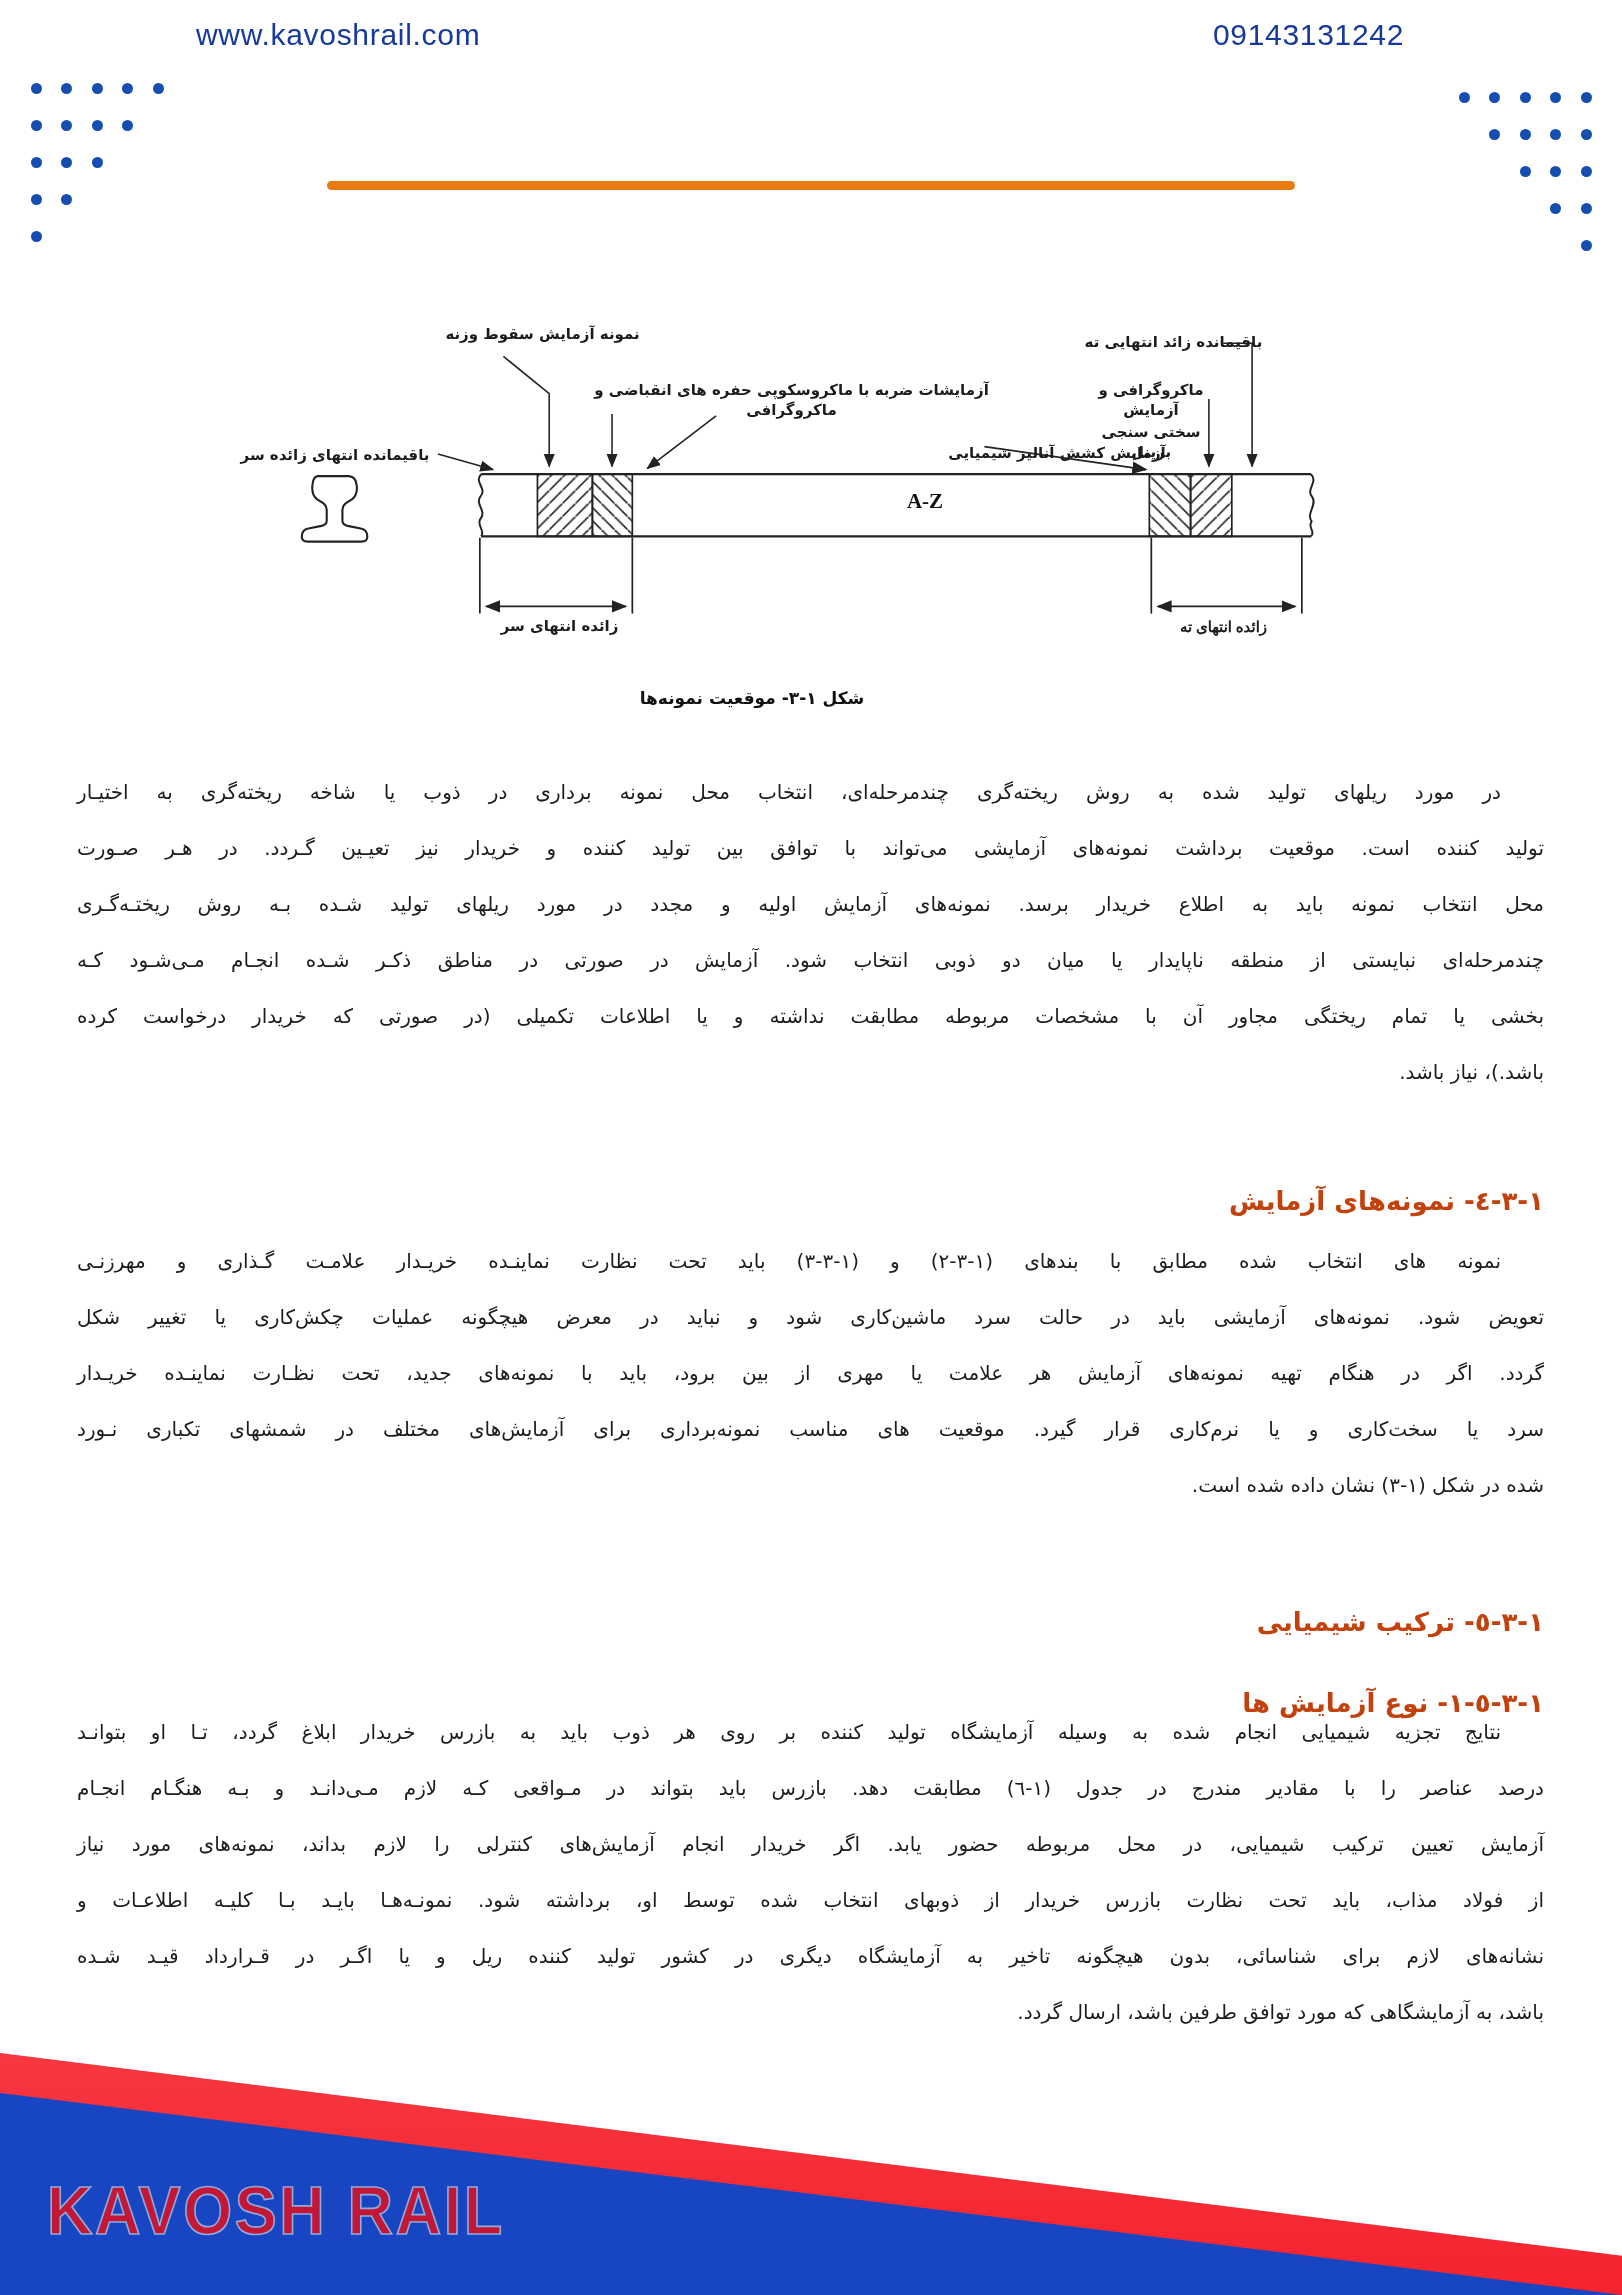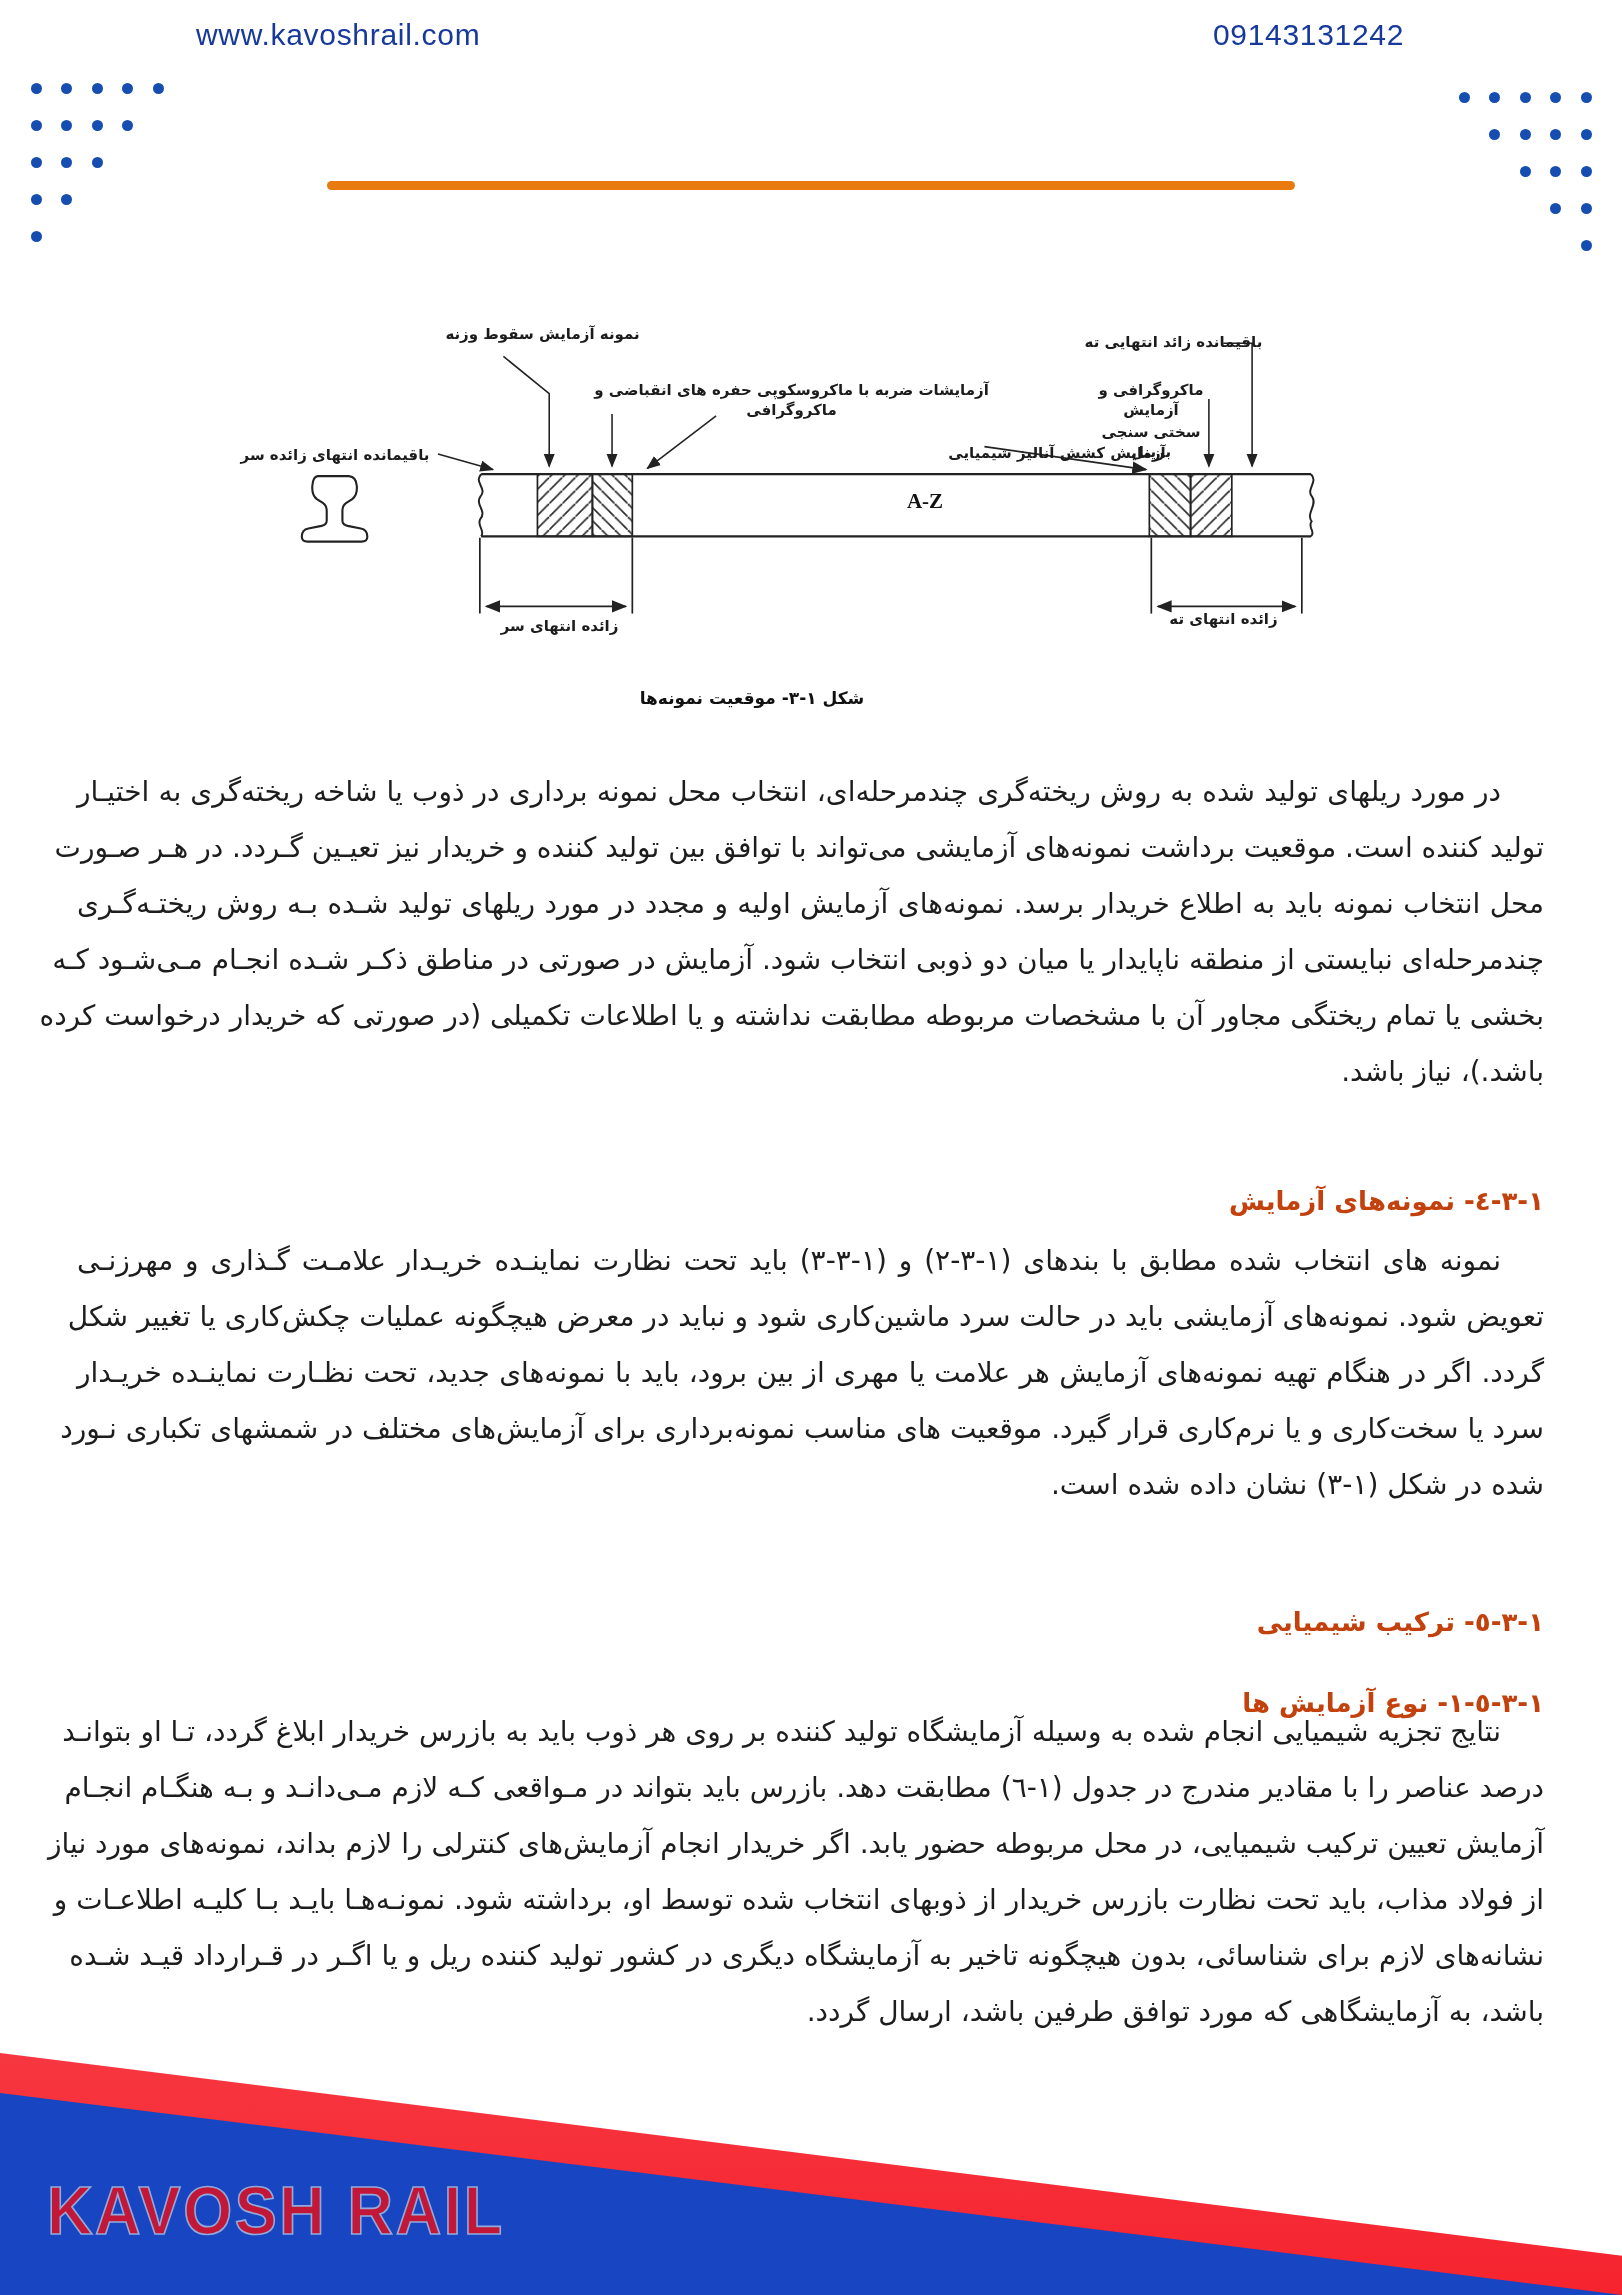--- a/index.html
+++ b/index.html
@@ -49,21 +49,21 @@
     position:absolute;left:654px;top:208px;width:98px;text-align:center;
     font-family:"Liberation Serif",serif;font-size:21px;font-weight:700;color:#111;
   }
   .fig-caption{
     position:absolute;left:222px;top:688px;width:1060px;text-align:center;
     direction:rtl;font-size:17px;font-weight:700;color:#111;
   }
   
   .rtl-block{position:absolute;left:77px;width:1467px;direction:rtl;color:var(--ink);}
   .bline{
-    height:56px;line-height:56px;font-size:28px;
+    height:56px;line-height:56px;font-size:20px;
     text-align:justify;text-align-last:justify;white-space:nowrap;
   }
   .bline.short{text-align:right;text-align-last:right;}
   .bline.indent{padding-right:43px;}
   .heading{
     position:absolute;left:77px;width:1467px;direction:rtl;text-align:right;
     font-size:26px;font-weight:700;color:#c2410c;
   }
   
   .stripe-red{
@@ -171,21 +171,21 @@
 
     <div class="fig-label" style="left:196px;top:43px;width:249px;">نمونه آزمایش سقوط وزنه</div>
     <div class="fig-label" style="left:334px;top:99px;width:471px;">آزمایشات ضربه با ماکروسکوپی حفره های انقباضی و ماکروگرافی</div>
     <div class="fig-label" style="left:13px;top:164px;width:200px;">باقیمانده انتهای زائده سر</div>
     <div class="fig-label" style="left:847px;top:51px;width:209px;">باقیمانده زائد انتهایی ته</div>
     <div class="fig-label" style="left:874px;top:99px;width:110px;">ماکروگرافی و آزمایش</div>
     <div class="fig-label" style="left:874px;top:141px;width:110px;">سختی سنجی برینل</div>
     <div class="fig-label" style="left:717px;top:162px;width:236px;">آزمایش کشش آنالیز شیمیایی</div>
     <div class="fig-az">A-Z</div>
     <div class="fig-label" style="left:262px;top:335px;width:151px;">زائده انتهای سر</div>
-    <div class="fig-label" style="left:926px;top:328px;width:151px;">زائده انتهای ته</div>
+    <div class="fig-label" style="left:926px;top:336px;width:151px;font-family:Liberation Serif, serif;">زائده انتهای ته</div>
   </div>
 
   <div class="fig-caption">شکل ١-٣- موقعیت نمونه‌ها</div>
 
   <div class="rtl-block" style="top:764px;">
     <div class="bline indent">در مورد ریلهای تولید شده به روش ریخته‌گری چندمرحله‌ای، انتخاب محل نمونه برداری در ذوب یا شاخه ریخته‌گری به اختیـار</div>
     <div class="bline">تولید کننده است. موقعیت برداشت نمونه‌های آزمایشی می‌تواند با توافق بین تولید کننده و خریدار نیز تعیـین گـردد. در هـر صـورت</div>
     <div class="bline">محل انتخاب نمونه باید به اطلاع خریدار برسد. نمونه‌های آزمایش اولیه و مجدد در مورد ریلهای تولید شـده بـه روش ریختـه‌گـری</div>
     <div class="bline">چندمرحله‌ای نبایستی از منطقه ناپایدار یا میان دو ذوبی انتخاب شود. آزمایش در صورتی در مناطق ذکـر شـده انجـام مـی‌شـود کـه</div>
     <div class="bline">بخشی یا تمام ریختگی مجاور آن با مشخصات مربوطه مطابقت نداشته و یا اطلاعات تکمیلی (در صورتی که خریدار درخواست کرده</div>

